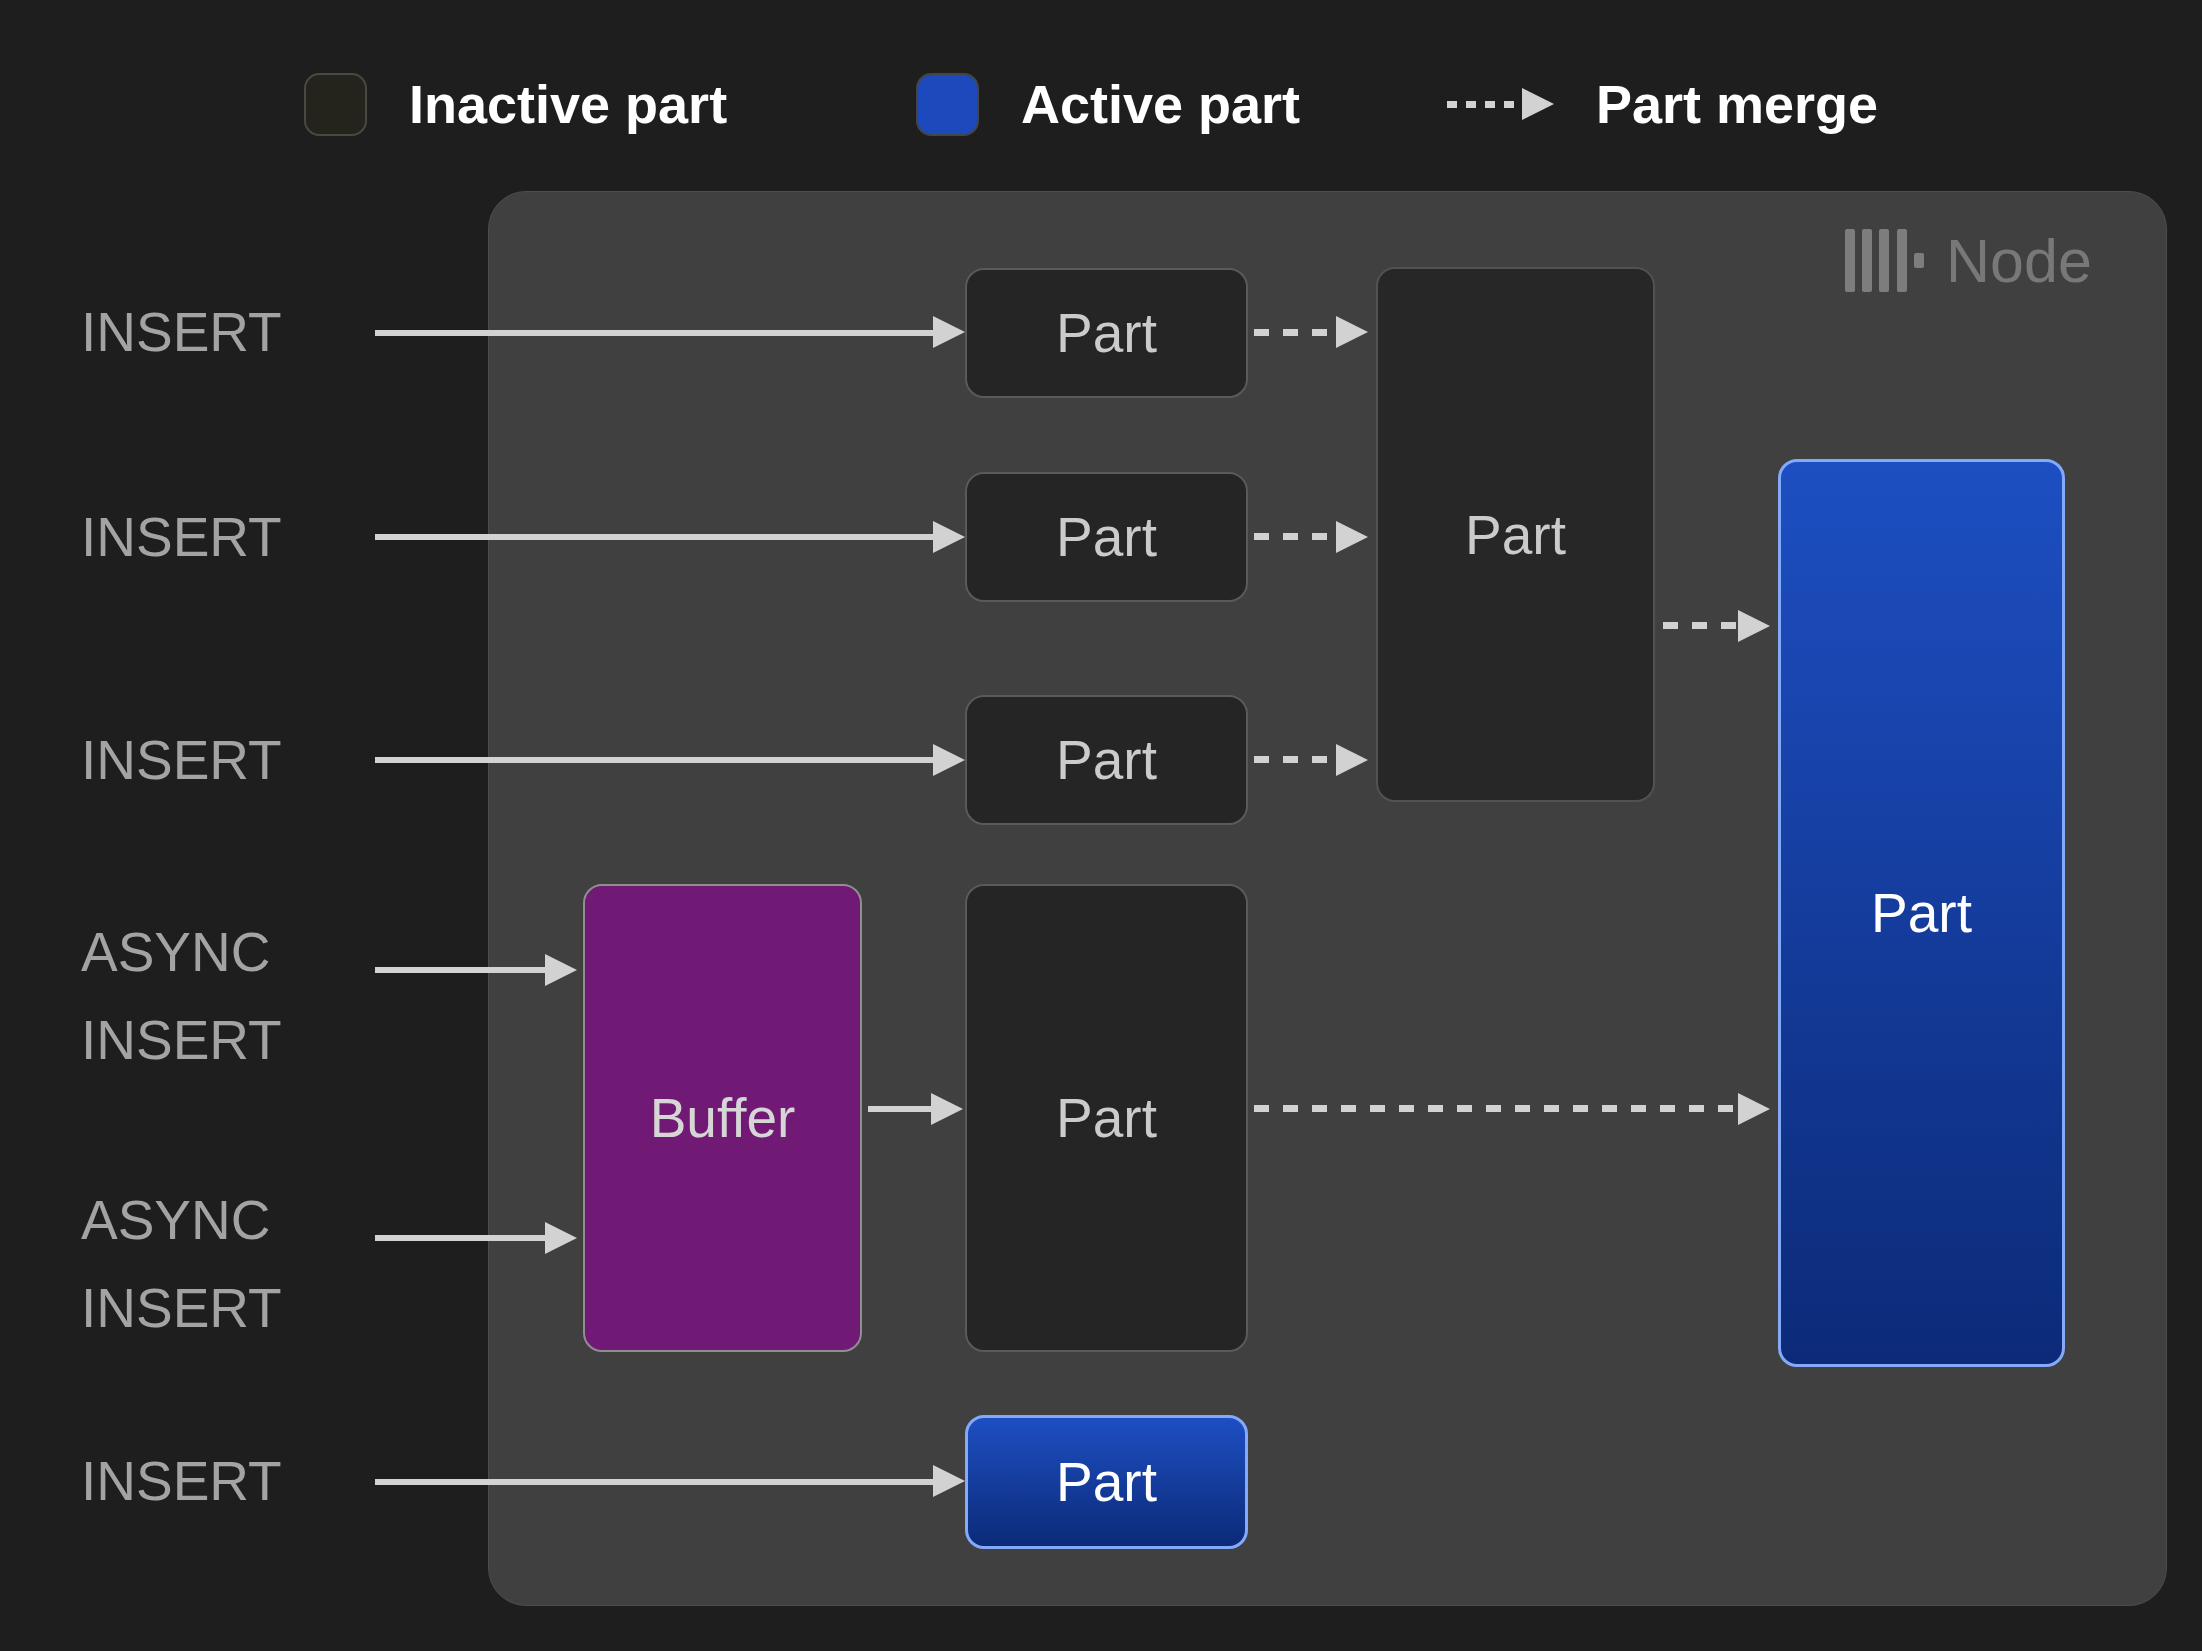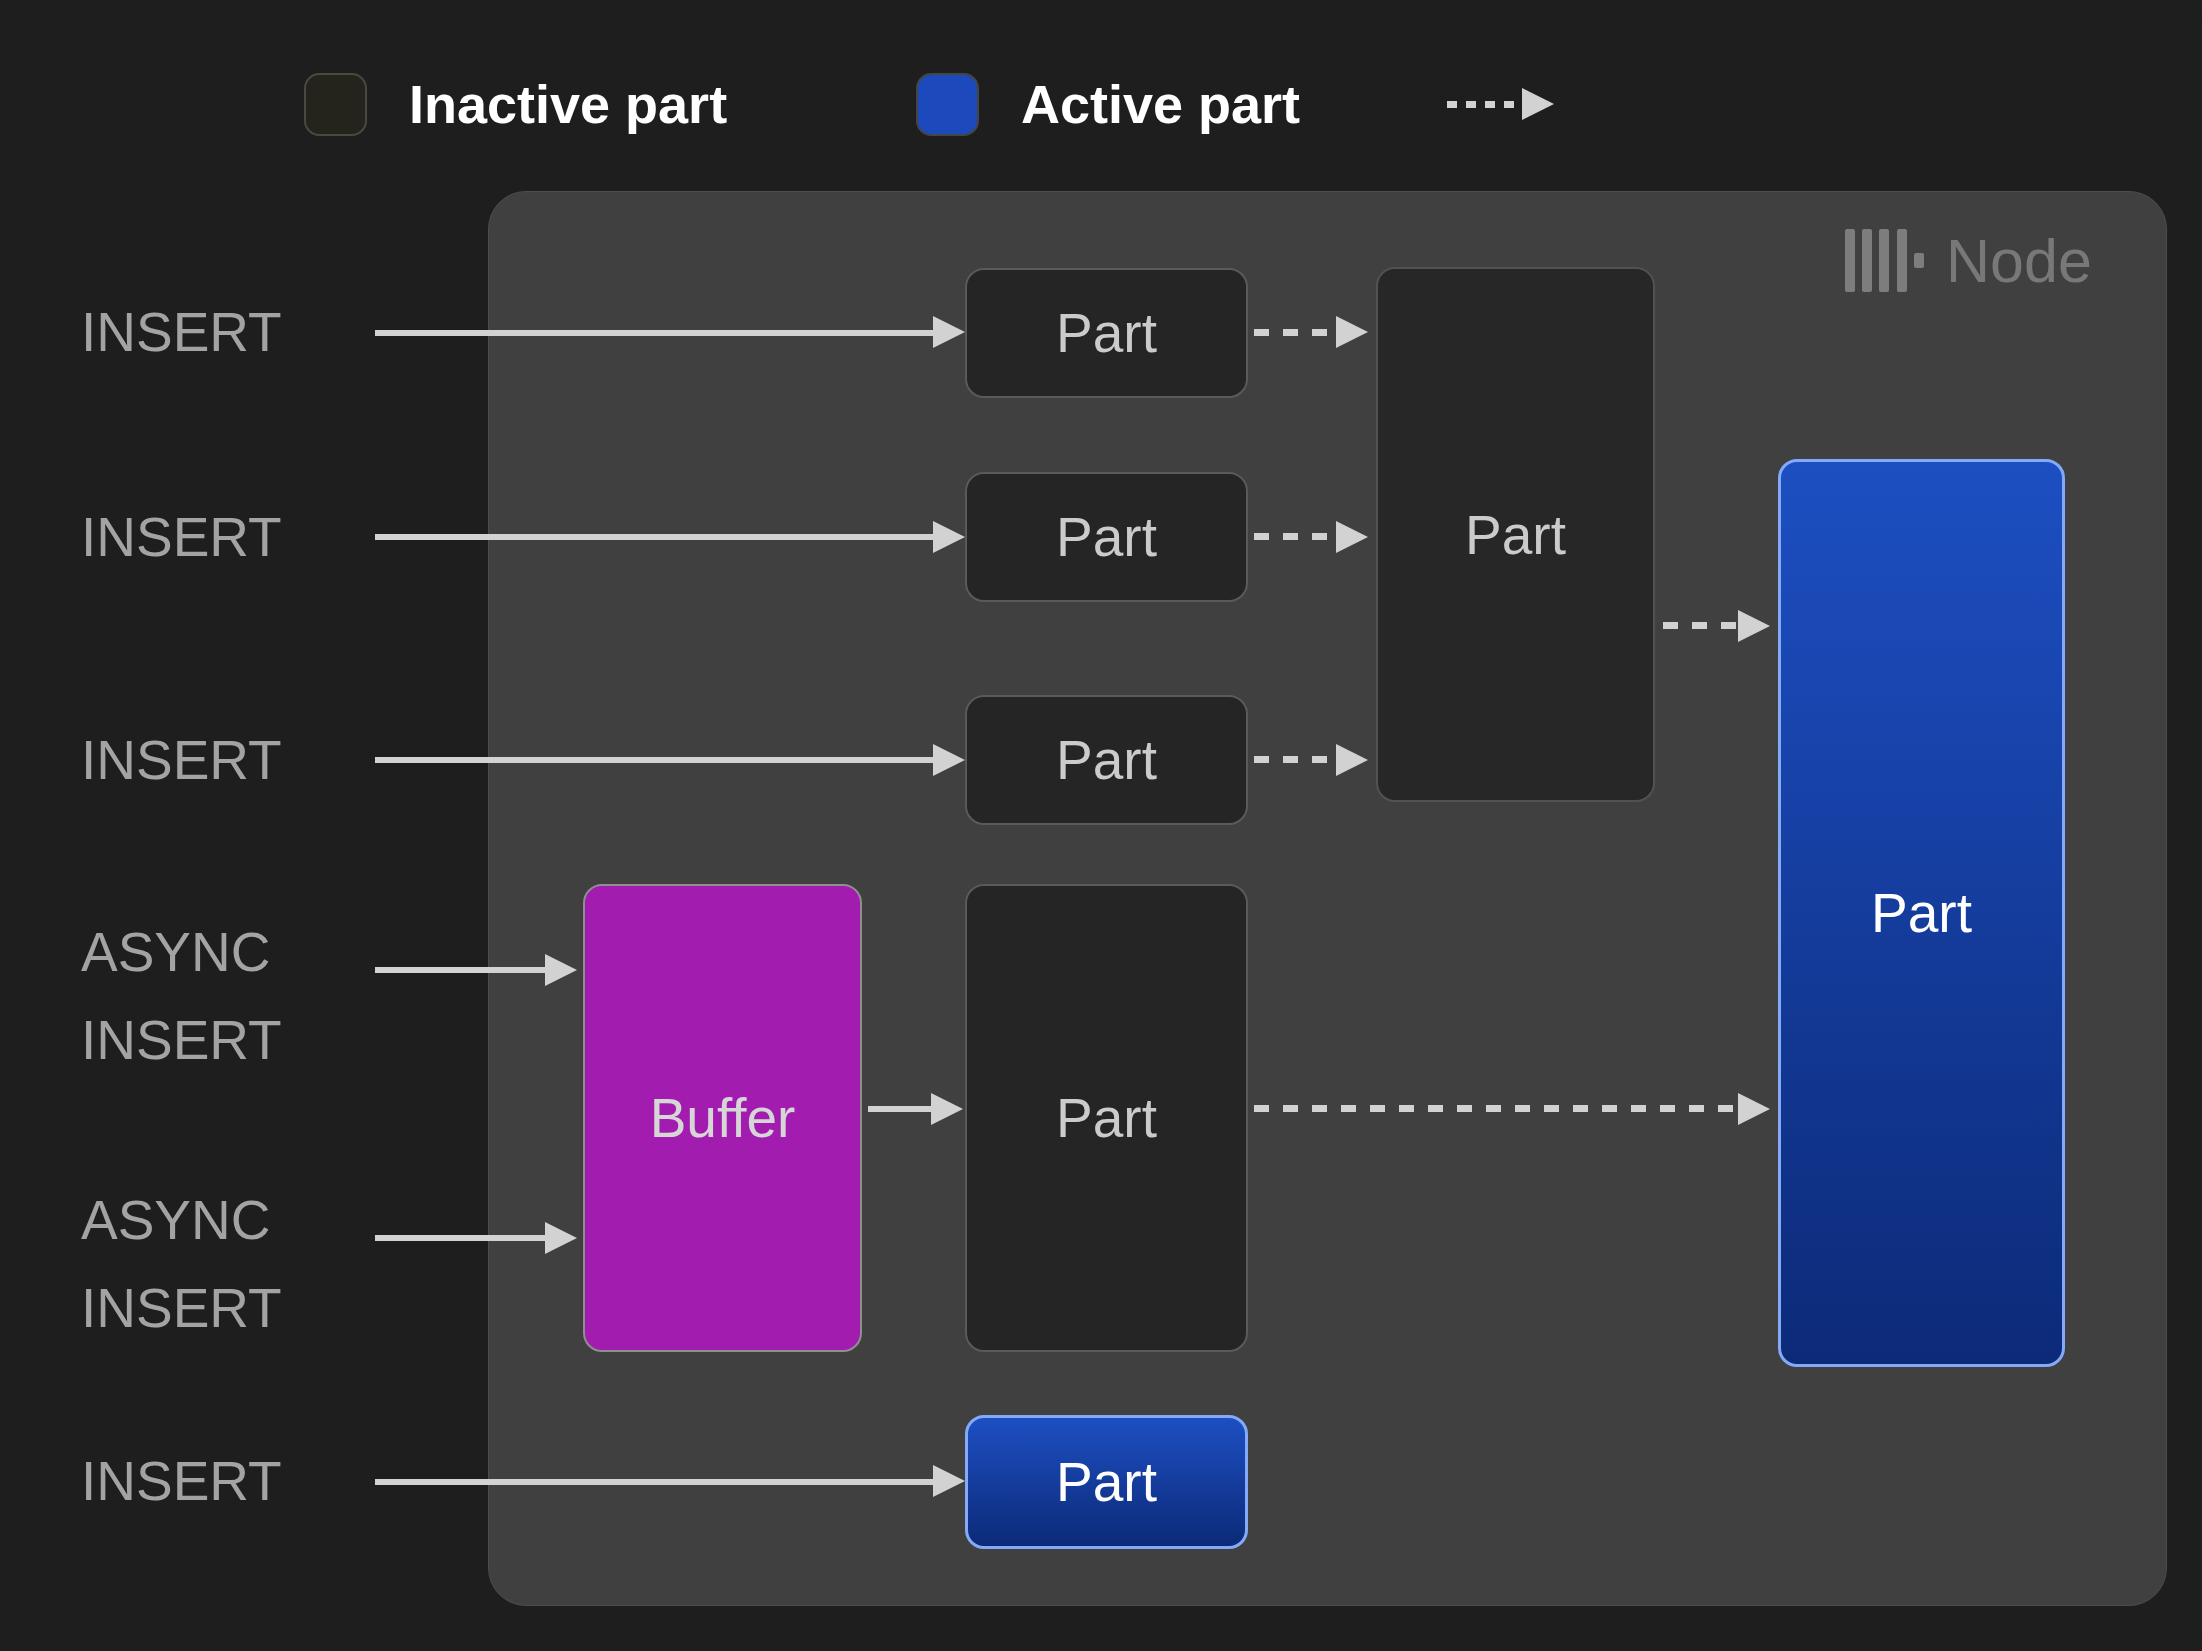--- a/index.html
+++ b/index.html
@@ -63,21 +63,21 @@
   
   .box {
     position: absolute;
     box-sizing: border-box;
     display: flex; align-items: center; justify-content: center;
     font-size: 55px; font-weight: 500;
     border-radius: 19px;
   }
   .box-inactive { background: #252525; border: 2.9px solid #5a5a5a; color: #cbcbcb; }
   .box-merge    { background: #272727; border: 2.9px solid #525252; color: #cbcbcb; }
-  .box-buffer   { background: #a21caf; border: 2.9px solid #8f8f8f; color: #d6d6d6; }
+  .box-buffer   { background: #701a75; border: 2.9px solid #8f8f8f; color: #d6d6d6; }
   .box-active {
     background: linear-gradient(180deg, #1d4fc2 0%, #0c2a78 100%);
     border: 3.8px solid #83a9f8;
     color: #ffffff;
   }
 
   
   .input-label {
     position: absolute;
     left: 81px; width: 335px;
@@ -111,20 +111,21 @@
   <div class="swatch swatch-inactive" style="left:304px; top:73px;"></div>
   <div class="legend-label" style="left:409px;">Inactive part</div>
 
   <div class="swatch swatch-active" style="left:916px; top:73px;"></div>
   <div class="legend-label" style="left:1021px;">Active part</div>
 
   <div>
     <div class="arrow-dash-sm" style="left:1447px; top:101px; width:76px;"></div>
     <div class="arrow-head" style="left:1522px; top:88px;"></div>
   </div>
+  <div class="legend-label" style="left:1596px;">Part merge</div>
 
   <div class="node"></div>
 
   <div class="ch-logo">
     <span class="bar"></span>
     <span class="bar"></span>
     <span class="bar"></span>
     <span class="bar"></span>
     <span class="bar-short"></span>
   </div>

